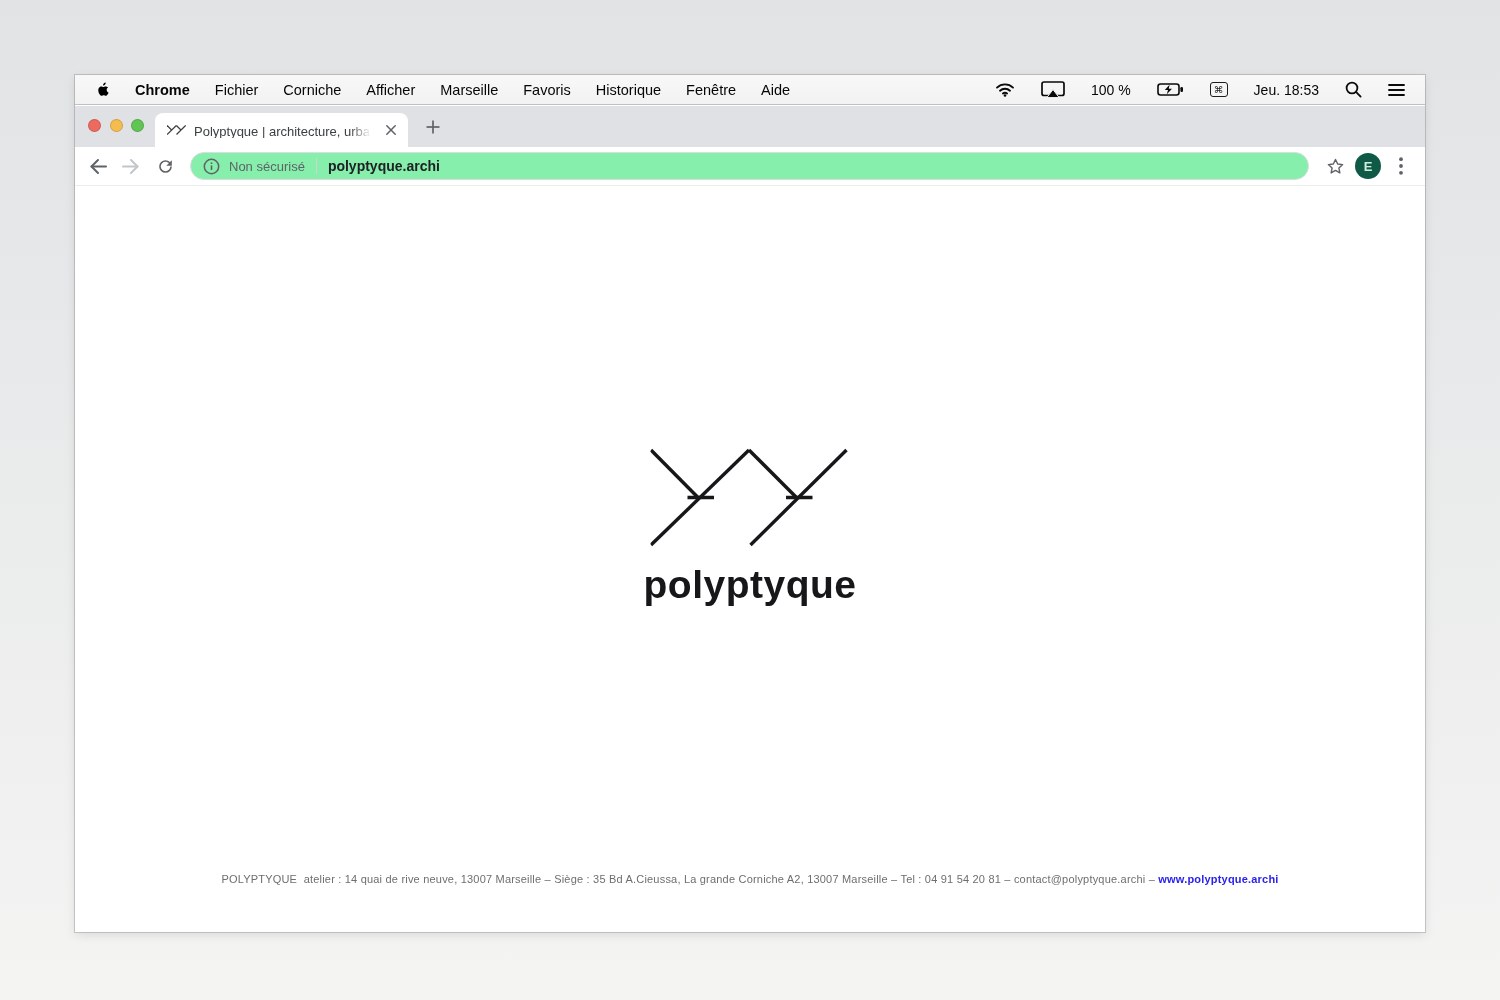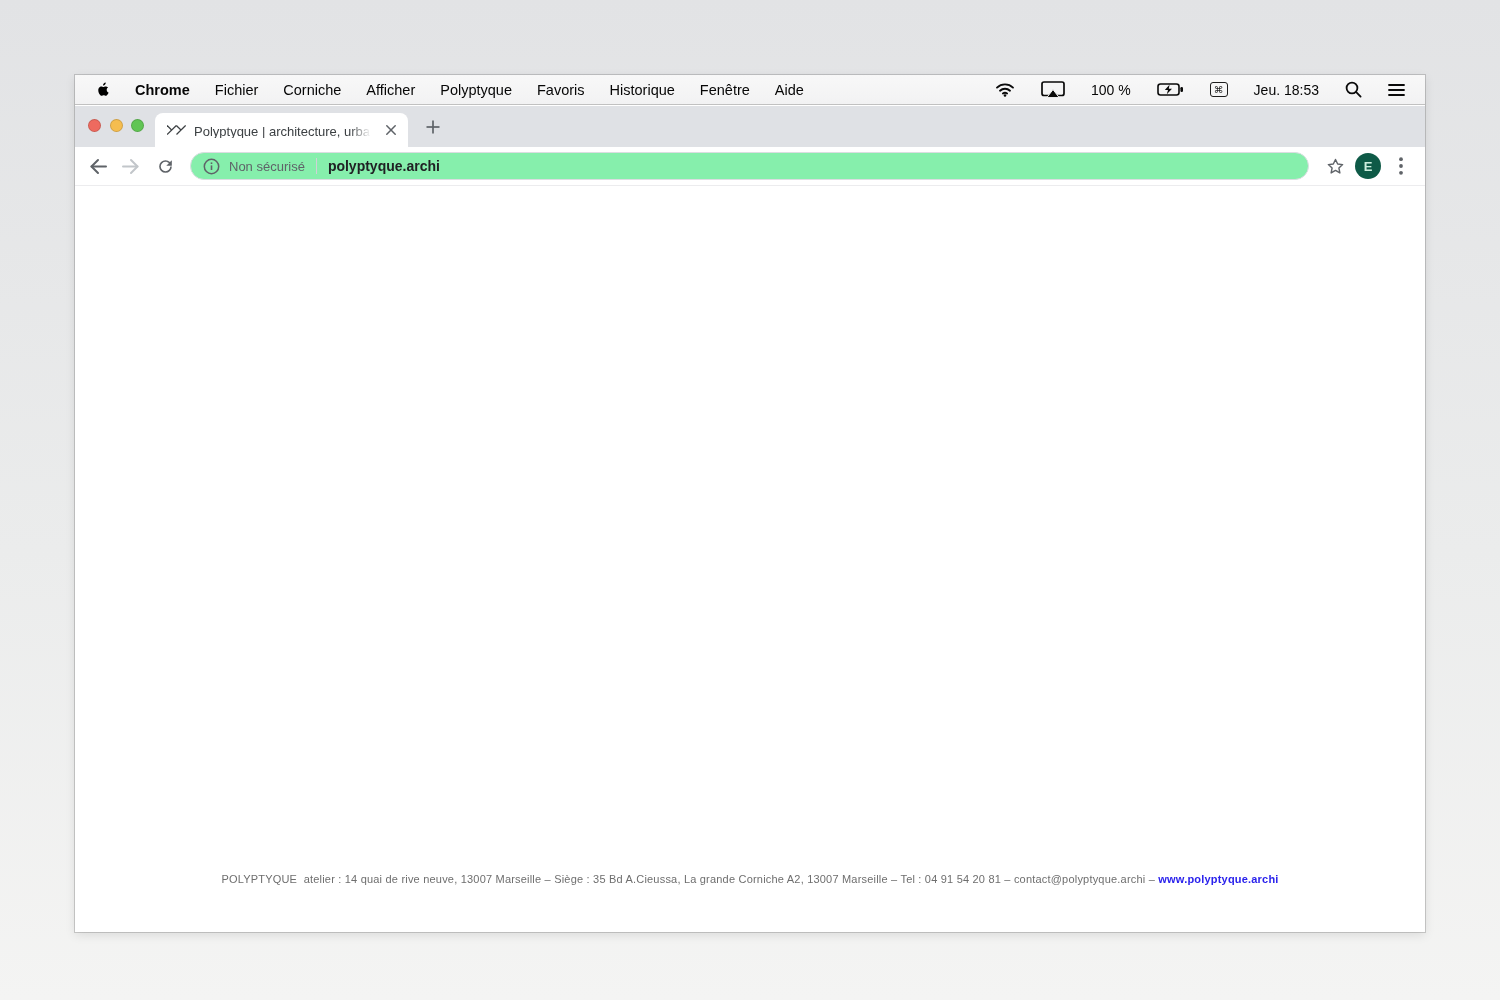--- a/index.html
+++ b/index.html
@@ -75,21 +75,21 @@
       <span class="apple">
         <svg width="14" height="17" viewBox="0 0 20 22" fill="#000">
           <path d="M14.4 3.9c.6-.8 1.1-1.9.9-3-1 0-2.1.6-2.8 1.4-.6.7-1.2 1.8-1 2.9 1.1.1 2.2-.5 2.9-1.3z"></path>
           <path d="M16.7 11.6c0-2.2 1.8-3.3 1.9-3.3-1-1.5-2.6-1.7-3.2-1.7-1.4-.1-2.7.8-3.4.8-.7 0-1.8-.8-2.9-.8-1.5 0-2.9.9-3.7 2.2-1.6 2.7-.4 6.8 1.1 9 .8 1.1 1.7 2.3 2.9 2.3 1.2 0 1.6-.8 3-.8s1.8.8 3 .8c1.2 0 2-1.1 2.8-2.2.9-1.3 1.2-2.5 1.2-2.6-.1 0-2.7-1-2.7-3.7z"></path>
         </svg>
       </span>
       <span class="menu-item menu-app">Chrome</span>
       <span class="menu-item">Fichier</span>
       <span class="menu-item">Corniche</span>
       <span class="menu-item">Afficher</span>
-      <span class="menu-item">Polyptyque</span>
+      <span class="menu-item">Marseille</span>
       <span class="menu-item">Favoris</span>
       <span class="menu-item">Historique</span>
       <span class="menu-item">Fenêtre</span>
       <span class="menu-item">Aide</span>
     </div>
     <div class="menubar-right">
       <span class="mb-icon">
         <svg width="20" height="15" viewBox="0 0 20 15" fill="none" stroke="#0a0a0a" stroke-width="1.9" stroke-linecap="round">
           <path d="M2 5.6a11.6 11.6 0 0 1 16 0"></path>
           <path d="M5 8.7a7.3 7.3 0 0 1 10 0"></path>
@@ -203,18 +203,29 @@
         <svg width="4" height="18" viewBox="0 0 4 18" fill="#5f6368">
           <circle cx="2" cy="2.2" r="1.9"></circle>
             <circle cx="2" cy="9" r="1.9"></circle>
             <circle cx="2" cy="15.8" r="1.9"></circle>
         </svg>
       </span>
     </div>
   </div>
 
   <div class="content">
+    <div class="logo-block">
+      <svg width="200" height="100" viewBox="0 0 200 100" fill="none" stroke="#17171a" stroke-width="3.4">
+        <line x1="98.5" y1="2" x2="0.5" y2="97"></line>
+        <line x1="0.5" y1="2" x2="48.5" y2="50.5"></line>
+        <line x1="37" y1="49.5" x2="63.5" y2="49.5"></line>
+        <line x1="196" y1="2" x2="100" y2="97"></line>
+        <line x1="98.5" y1="2" x2="147" y2="50.5"></line>
+        <line x1="135.5" y1="49.5" x2="162" y2="49.5"></line>
+      </svg>
+      <div class="wordmark">polyptyque</div>
+    </div>
     <div class="footer">
       <span>POLYPTYQUE  atelier : 14 quai de rive neuve, 13007 Marseille – Siège : 35 Bd A.Cieussa, La grande Corniche A2, 13007 Marseille – Tel : 04 91 54 20 81 – contact@polyptyque.archi – </span><a href="#" style="color:#2a22ec;font-weight:bold;">www.polyptyque.archi</a>
     </div>
   </div>
 
 </div>
 
 </body></html>

